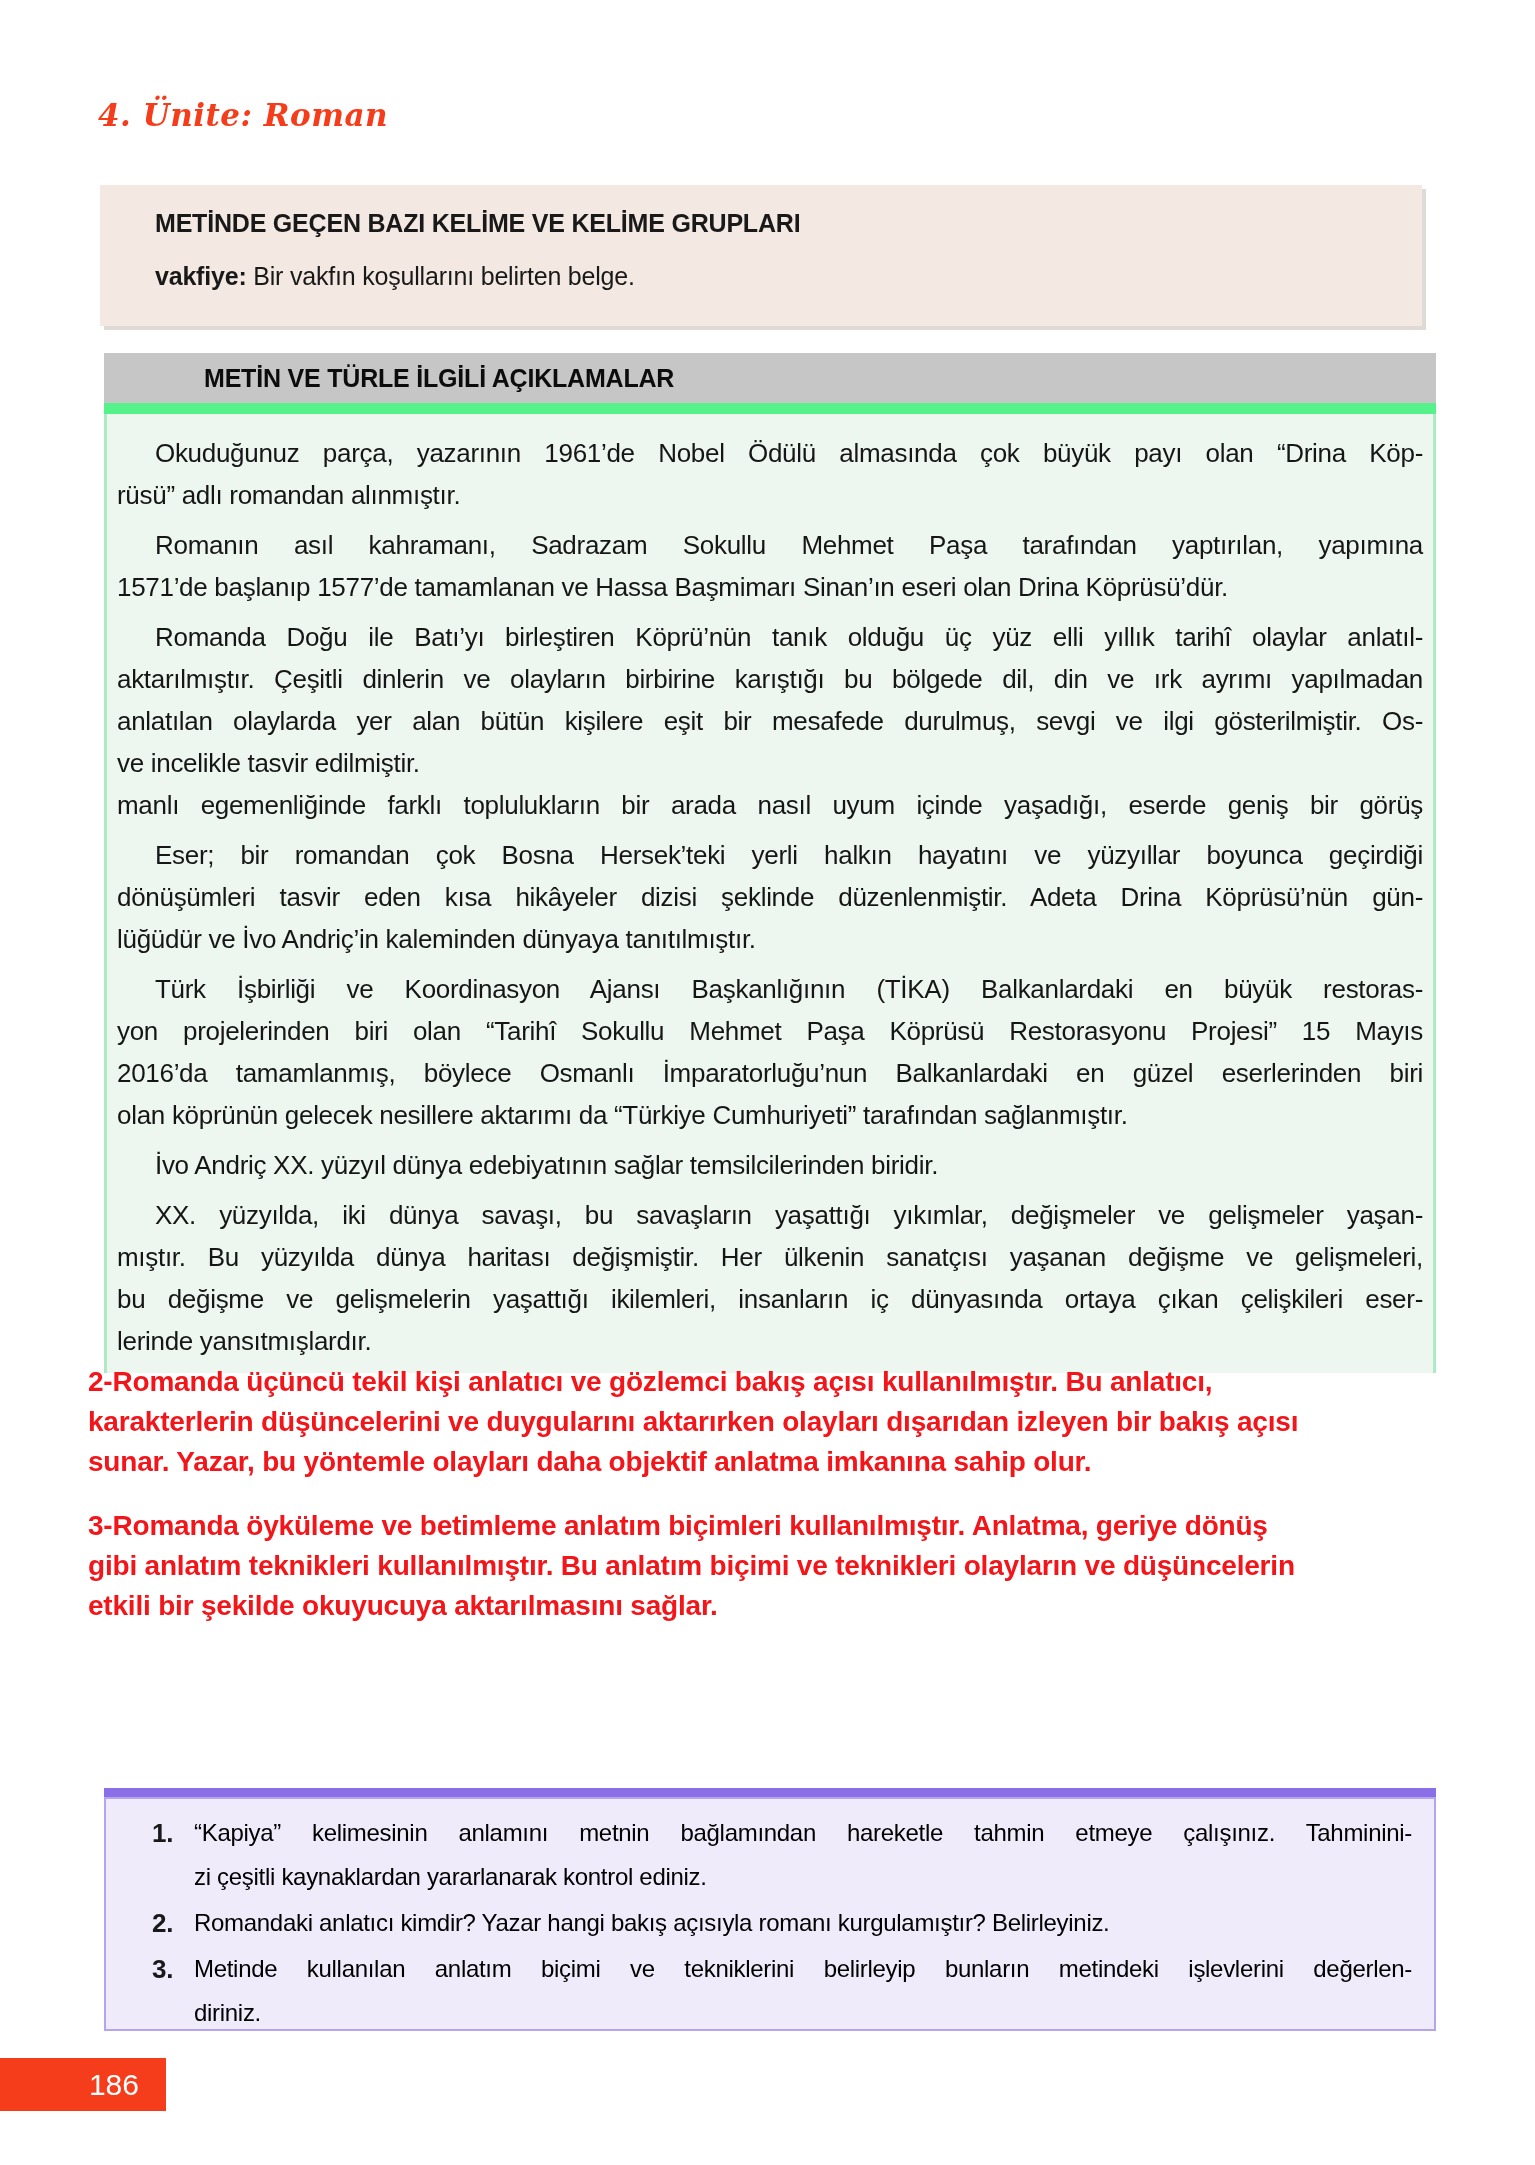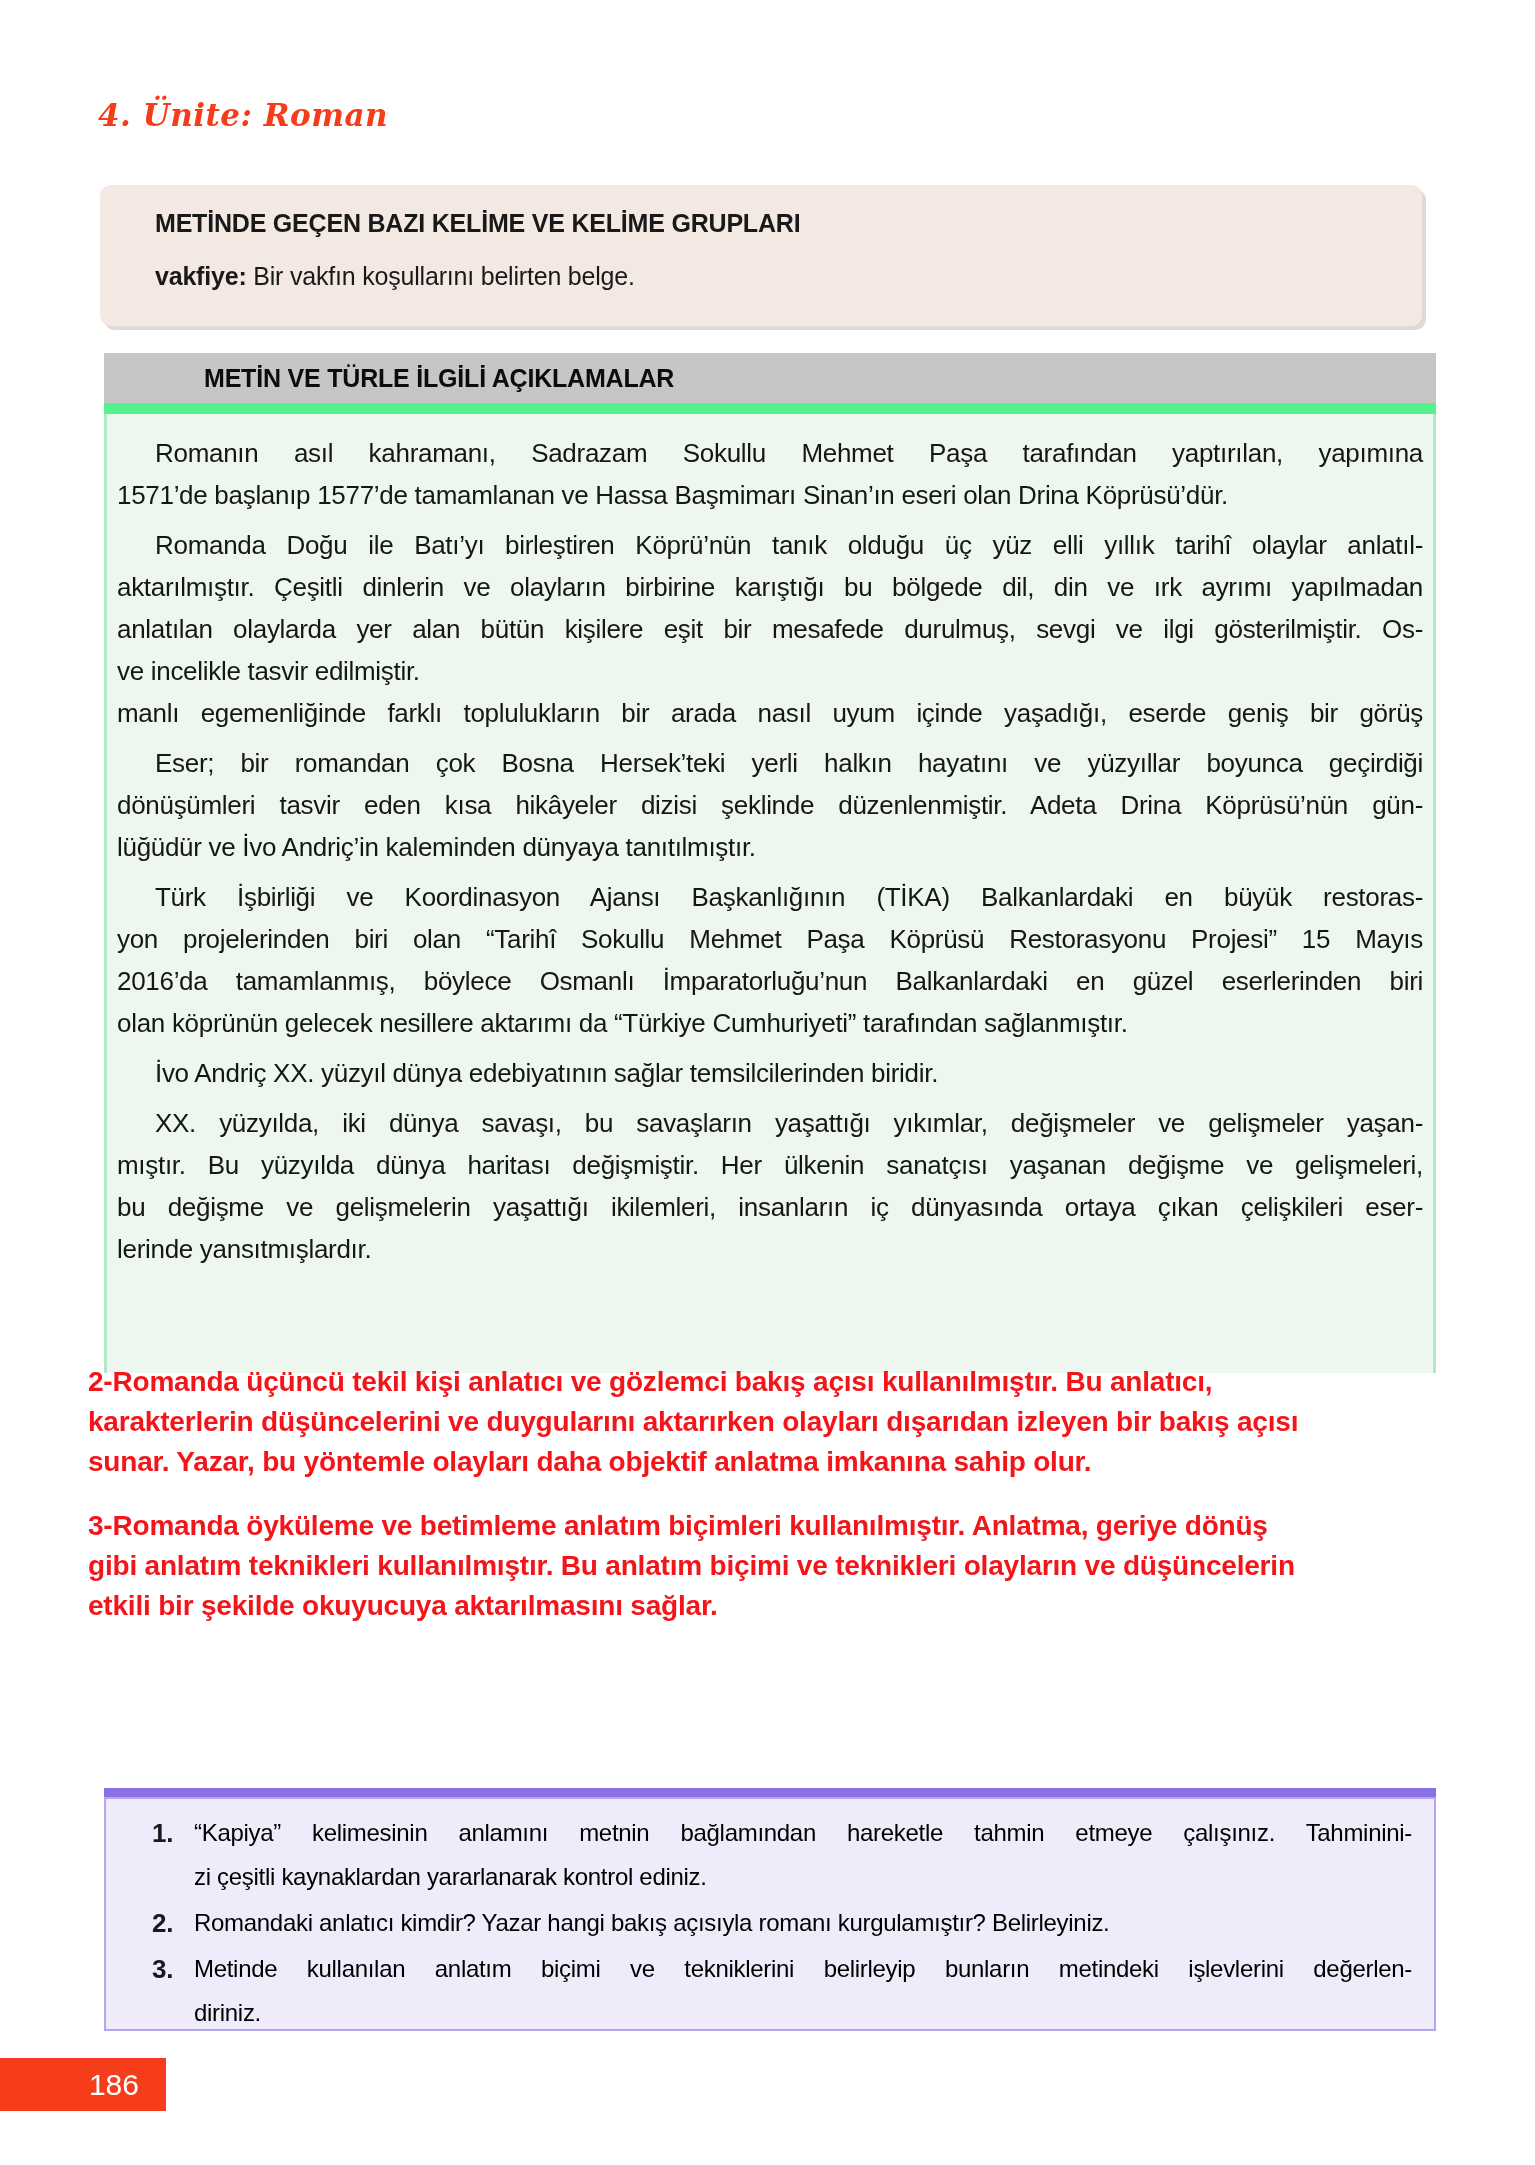--- a/index.html
+++ b/index.html
@@ -12,21 +12,21 @@
   
   .unit-title{
     position:absolute; left:98px; top:84px;
     font-family:"DejaVu Serif", serif; font-style:italic; font-weight:700;
     font-size:31px; color:var(--accent-red); letter-spacing:.5px;
   }
   
   .vocab-box{
     position:absolute; left:100px; top:172px; width:1322px; height:141px;
     background:var(--beige-bg); box-shadow:4px 4px 0 rgba(185,172,165,.45);
-    box-sizing:border-box; padding:24px 30px 0 55px;border-radius:11px;
+    box-sizing:border-box; padding:24px 30px 0 55px;
   }
   .vocab-title{font-size:25px; font-weight:bold; letter-spacing:-.2px;}
   .vocab-line{margin-top:24px; font-size:25px; letter-spacing:-.2px;}
   .vocab-term{font-weight:bold;}
   
   .bar{
     position:absolute; left:104px; width:1332px; height:50px;
     background:var(--bar-gray); box-sizing:border-box; padding-left:100px;
     display:flex; align-items:center;
     font-size:25px; font-weight:bold; letter-spacing:-.2px; color:#0c0c0c;
@@ -91,20 +91,24 @@
     <div class="vocab-line"><span class="vocab-term">vakfiye:</span><span> Bir vakfın koşullarını belirten belge.</span></div>
   </div>
 
   <div class="bar bar1">
     <span>METİN VE TÜRLE İLGİLİ AÇIKLAMALAR</span>
   </div>
   <div class="stripe green-stripe"></div>
 
   <div class="green-box">
     <div>
+        <div class="para">
+          <div class="bline first">Okuduğunuz parça, yazarının 1961’de Nobel Ödülü almasında çok büyük payı olan “Drina Köp-</div>
+          <div class="bline last">rüsü” adlı romandan alınmıştır.</div>
+        </div>
         <div class="para">
           <div class="bline first">Romanın asıl kahramanı, Sadrazam Sokullu Mehmet Paşa tarafından yaptırılan, yapımına</div>
           <div class="bline last">1571’de başlanıp 1577’de tamamlanan ve Hassa Başmimarı Sinan’ın eseri olan Drina Köprüsü’dür.</div>
         </div>
         <div class="para">
           <div class="bline first">Romanda Doğu ile Batı’yı birleştiren Köprü’nün tanık olduğu üç yüz elli yıllık tarihî olaylar anlatıl-</div>
           <div class="bline">aktarılmıştır. Çeşitli dinlerin ve olayların birbirine karıştığı bu bölgede dil, din ve ırk ayrımı yapılmadan</div>
           <div class="bline">anlatılan olaylarda yer alan bütün kişilere eşit bir mesafede durulmuş, sevgi ve ilgi gösterilmiştir. Os-</div>
           <div class="bline last">ve incelikle tasvir edilmiştir.</div>
           <div class="bline">manlı egemenliğinde farklı toplulukların bir arada nasıl uyum içinde yaşadığı, eserde geniş bir görüş</div>

